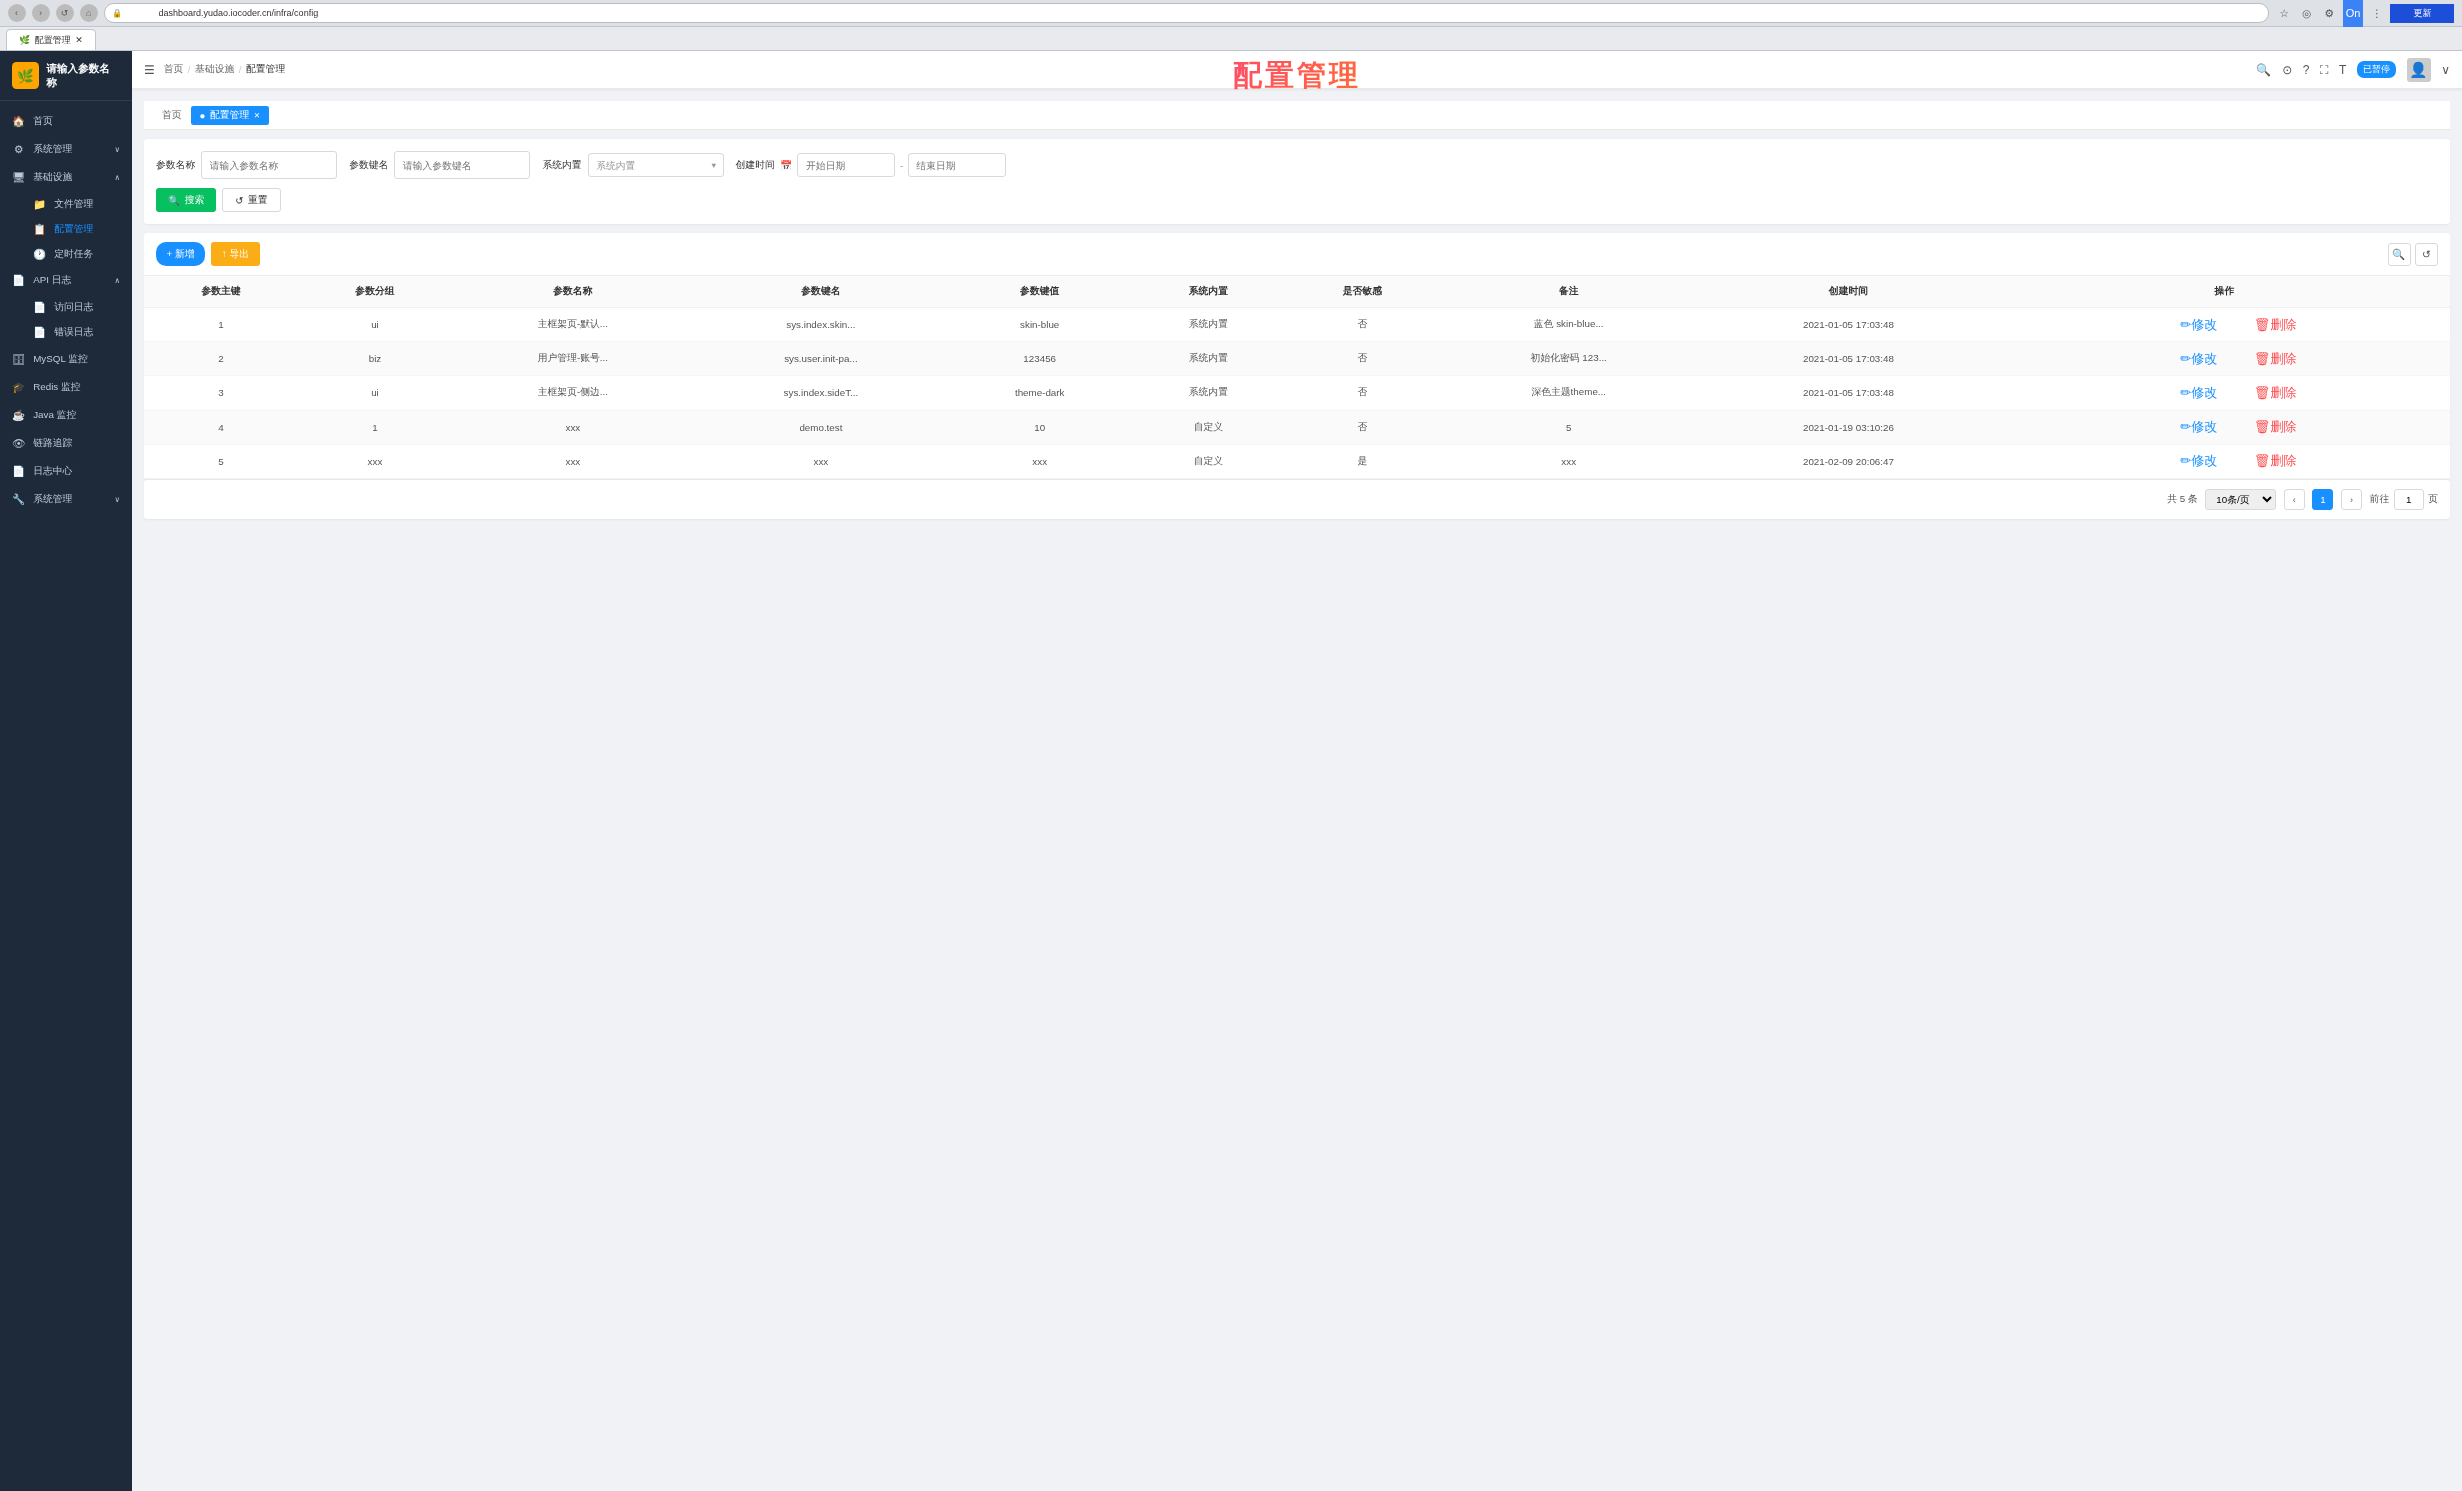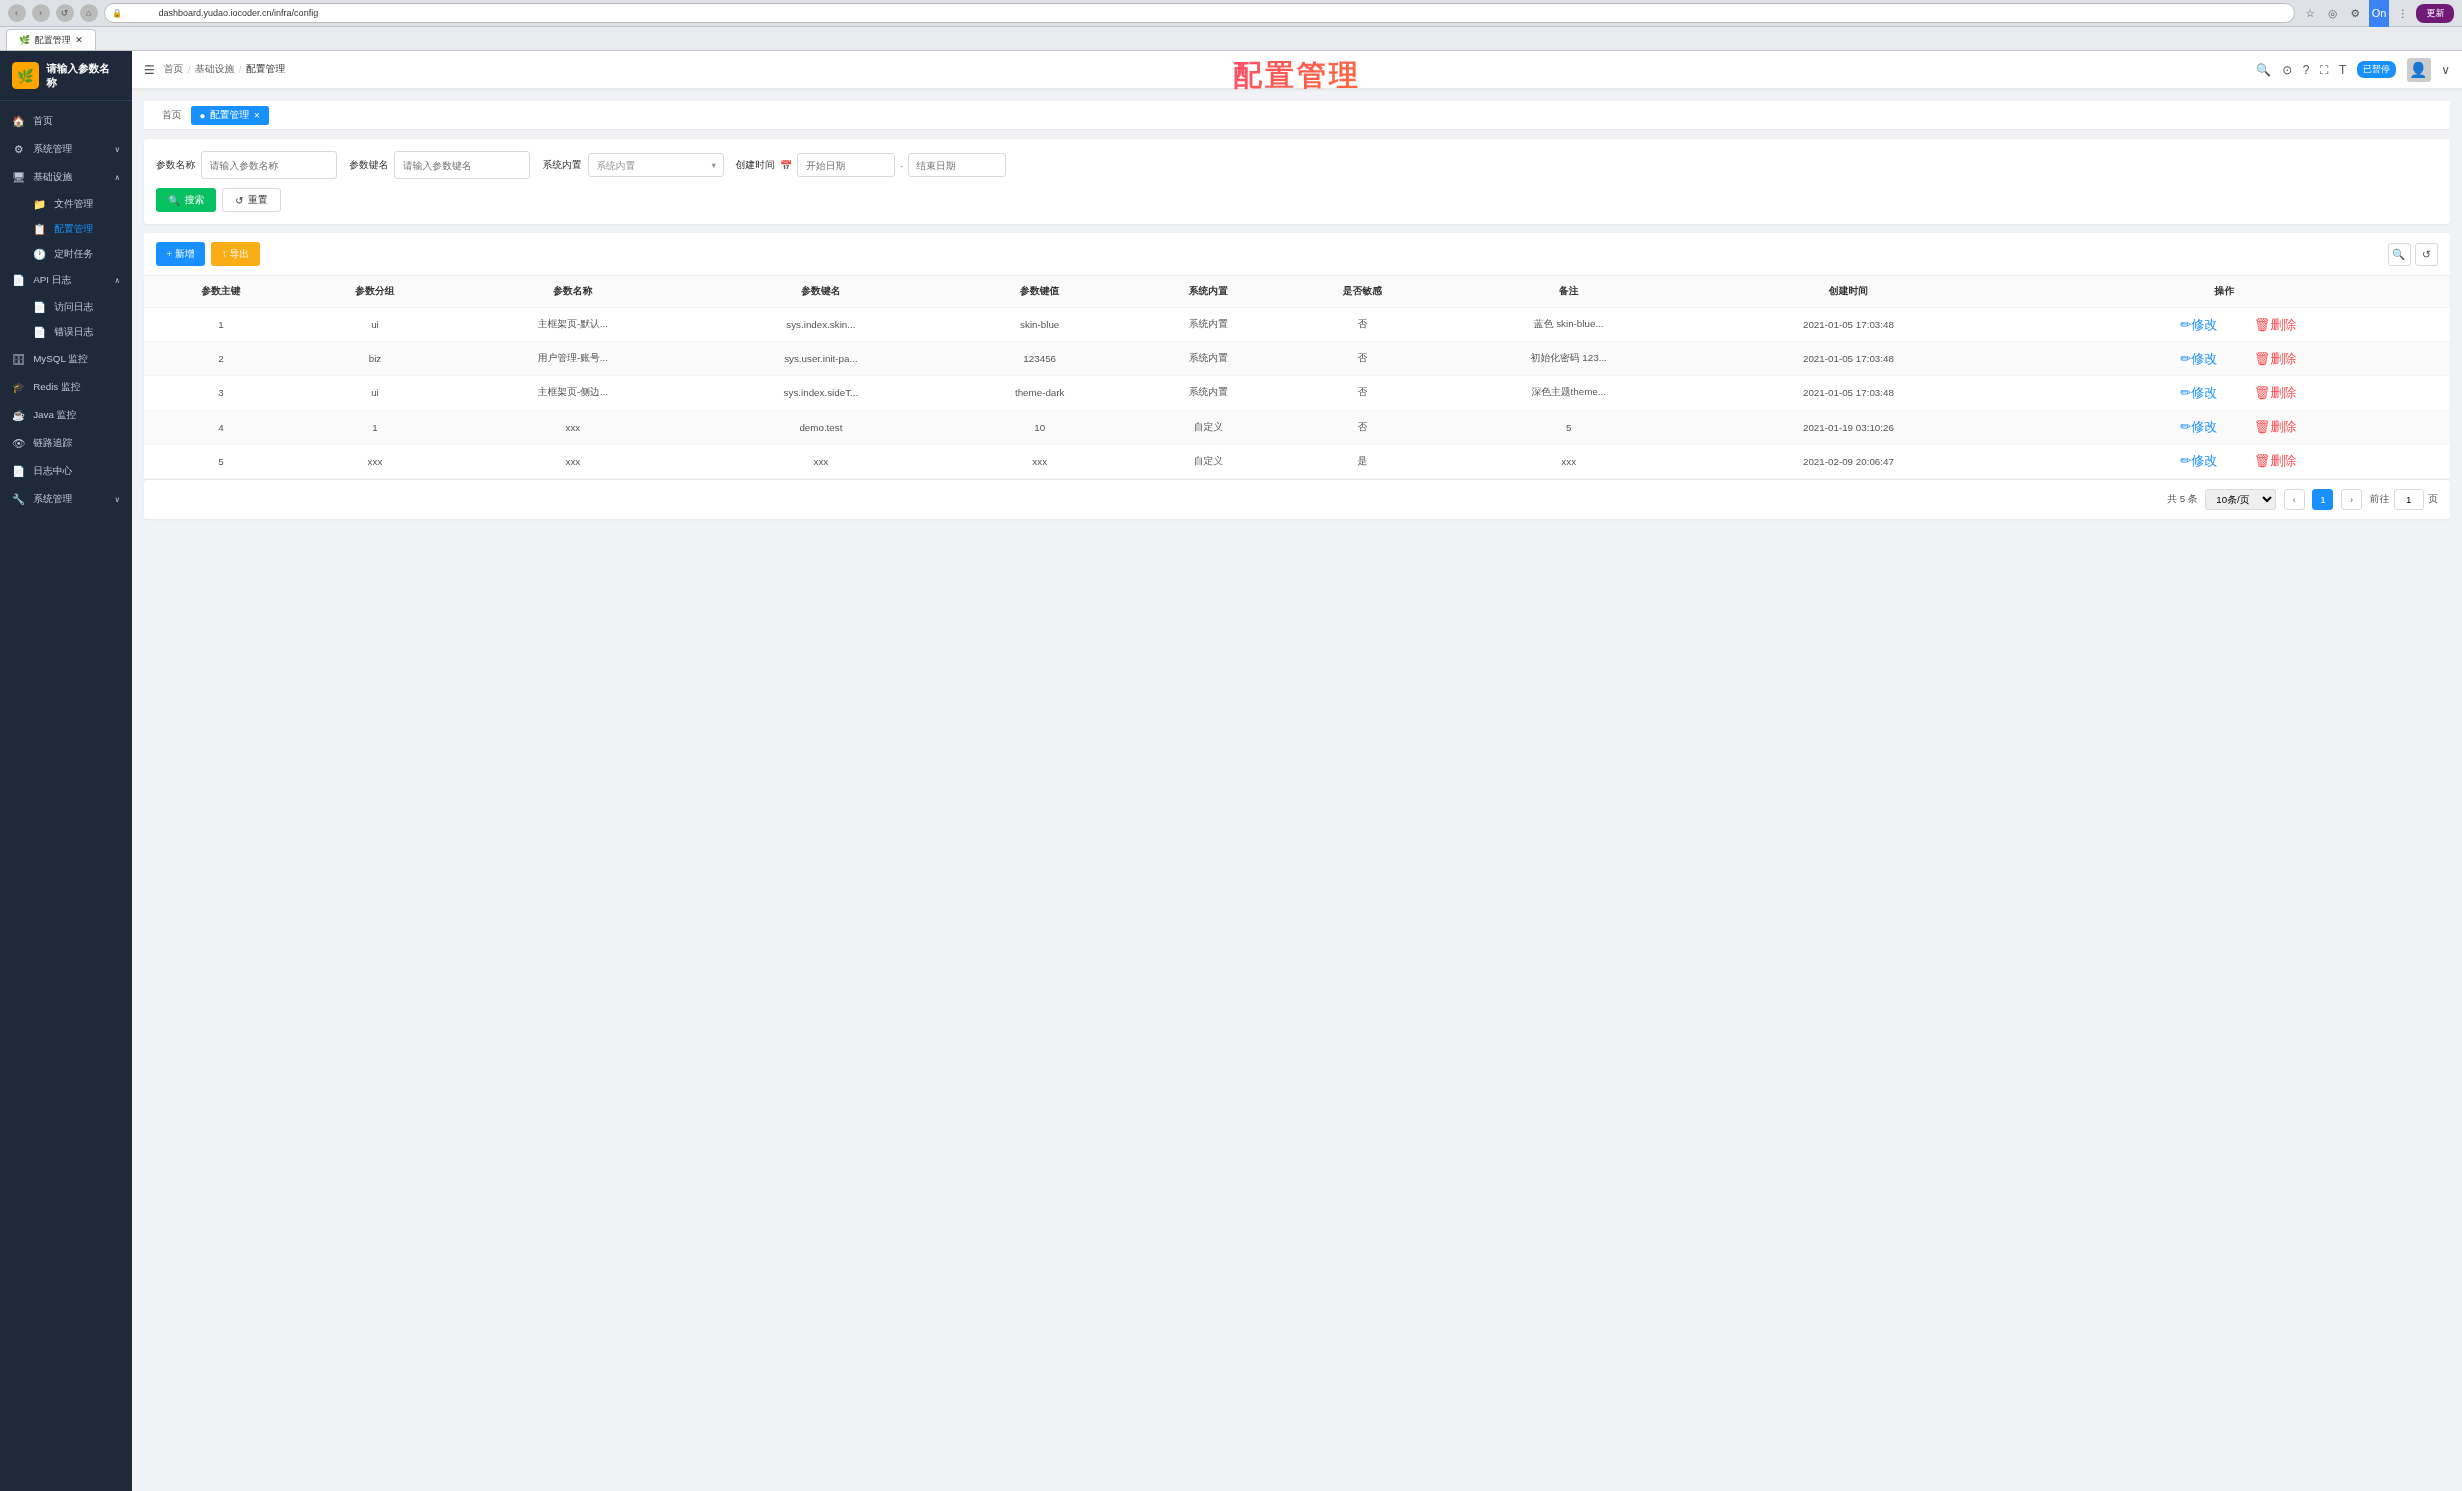--- a/index.html
+++ b/index.html
@@ -38,22 +38,22 @@
       color: #333;
       gap: 4.5px;
     }
     .lock-icon { color: #e8a000; font-size: 8.3px; }
     .url-text { color: #555; margin-top: 39px; }
     .browser-actions { display: flex; gap: 4.5px; align-items: center; }
     .browser-action-btn {
       width: 18px; height: 18px; border: none; background: transparent; cursor: pointer; font-size: 10.6px; color: #555;
     }
     .update-btn {
-      background: #701a75; color: white; border: none; border-radius: 8px;
-      padding: 3px 10px; font-size: 9px; cursor: pointer;
+      background: #1d4ed8; color: white; border: none; border-radius: 0;
+      padding: 3px 23px; font-size: 9px; cursor: pointer;
     }
     .on-badge {
       background: #3b82f6; color: white; font-size: 11px; padding: 16px 3px; border-radius: 2.3px;
     }
 
     
     .tab-bar {
       background: #e8eaed;
       height: 24px;
       display: flex;
@@ -336,21 +336,21 @@
       display: flex;
       align-items: center;
       justify-content: space-between;
       border-bottom: 0.8px solid #f0f0f0;
     }
     .toolbar-left { display: flex; gap: 6px; }
     .btn-add {
       background: #1890ff;
       color: white;
       border: none;
-      border-radius: 3px;
+      border-radius: 10px;
       padding: 0 10.6px;
       height: 24px;
       cursor: pointer;
       font-size: 9.8px;
       display: flex;
       align-items: center;
       gap: 3.8px;
     }
     .btn-export {
       background: #faad14;

